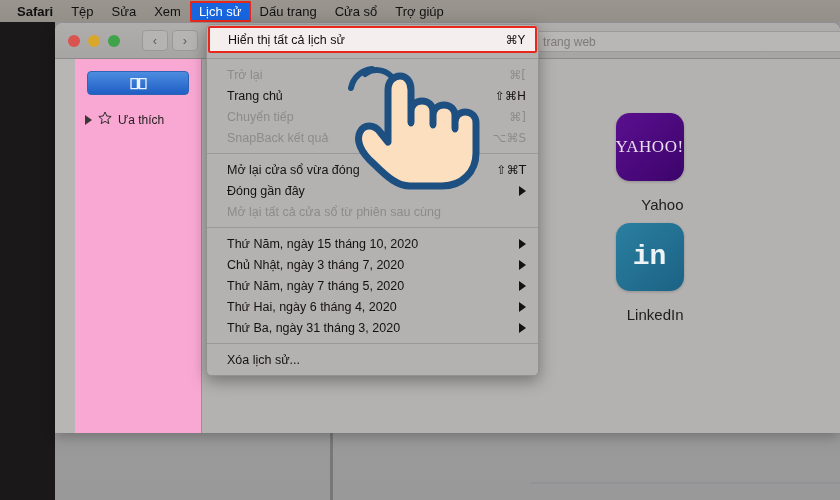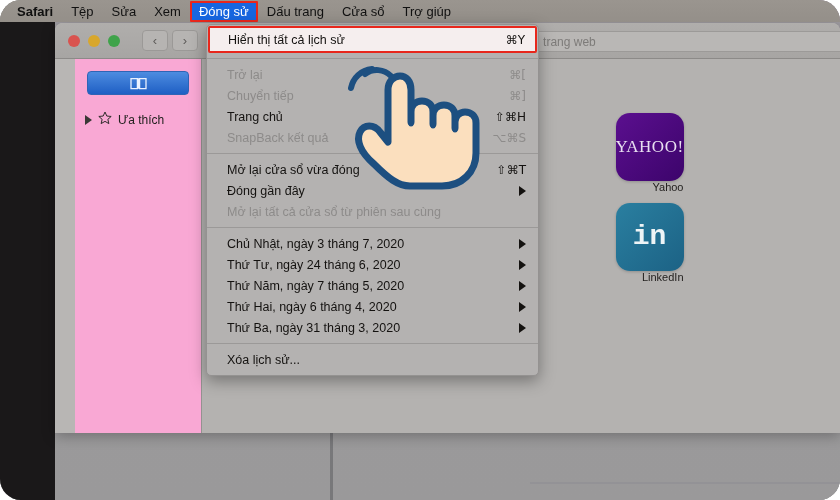--- a/index.html
+++ b/index.html
@@ -6,21 +6,20 @@
   html, body {
     width: 840px; height: 500px;
     overflow: hidden;
     font-family: "Liberation Sans", sans-serif;
   }
   #screen {
     position: relative;
     width: 840px; height: 500px;
     background: #8d8d8d;
     overflow: hidden;
-    border-radius: 21px;
   }
 
   
   .backdrop-top {
     position: absolute; left: 0; top: 0; width: 840px; height: 22px;
     background: linear-gradient(to right, #8e8a84 0%, #8f8b85 55%, #9b8f9c 72%, #a08fa3 88%, #9d8da0 100%);
   }
   .backdrop-body {
     position: absolute; left: 0; top: 22px; width: 840px; height: 478px;
     background: #9a9a9c;
@@ -161,21 +160,21 @@
     width: 620px;
   }
   .fav-cell { display: flex; flex-direction: column; align-items: flex-end; }
   .fav-tile {
     width: 68px; height: 68px;
     border-radius: 14px;
     display: flex; align-items: center; justify-content: center;
     box-shadow: 0 1px 3px rgba(0,0,0,.2);
     overflow: hidden;
   }
-  .fav-label { margin-top: 0; font-size: 11px; color: #1f1d1b; white-space: nowrap; }
+  .fav-label { margin-top: 15px; font-size: 15px; color: #1f1d1b; white-space: nowrap; }
   .tile-apple  { background: #e4e2e0; }
   .tile-icloud { background: #e8e6e4; }
   .tile-yahoo  { background: linear-gradient(135deg,#5b0f8f,#3c046b); }
   .tile-fb     { background: linear-gradient(to bottom,#4a69ad,#2b4585); }
   .tile-tw     { background: #e5e3e1; }
   .tile-li     { background: linear-gradient(135deg,#2a7fa0,#1c6285); }
   .glyph-txt { font-family: "Liberation Serif", serif; color: #e8dff0; font-size: 17px; letter-spacing: .5px; }
   .glyph-f { font-family: "Liberation Serif", serif; color: #fff; font-size: 52px; font-weight: bold; line-height: 52px; margin-top: 12px; }
   .glyph-in { font-family: Liberation Mono, monospace; color: #eef4f6; font-size: 28px; font-weight: bold; line-height: 44px; }
 
@@ -238,21 +237,21 @@
   <div class="wall-right"></div>
   <div class="left-black"></div>
   <div class="wall-seam"></div>
   <div class="wall-hline"></div>
 
   <div class="menubar">
     <div class="menubar-item bold">Safari</div>
     <div class="menubar-item">Tệp</div>
     <div class="menubar-item">Sửa</div>
     <div class="menubar-item">Xem</div>
-    <div class="menubar-item active">Đóng sử</div>
+    <div class="menubar-item active">Lịch sử</div>
     <div class="menubar-item">Dấu trang</div>
     <div class="menubar-item">Cửa sổ</div>
     <div class="menubar-item">Trợ giúp</div>
   </div>
 
   <div class="safari-win">
 
     <div class="win-titlebar">
       <div class="traffic">
         <div class="dot red"></div>
@@ -367,28 +366,28 @@
       <span class="lbl">Hiển thị tất cả lịch sử</span>
       <span class="sc">⌘Y</span>
     </div>
 
     <div class="sep"></div>
 
     <div class="mi disabled">
       <span class="lbl">Trở lại</span>
       <span class="sc">⌘[</span>
     </div>
+    <div class="mi">
+      <span class="lbl">Trang chủ</span>
+      <span class="sc">⇧⌘H</span>
+    </div>
     <div class="mi disabled">
       <span class="lbl">Chuyển tiếp</span>
       <span class="sc">⌘]</span>
     </div>
-    <div class="mi">
-      <span class="lbl">Trang chủ</span>
-      <span class="sc">⇧⌘H</span>
-    </div>
     <div class="mi disabled">
       <span class="lbl">SnapBack kết quả</span>
       <span class="sc">⌥⌘S</span>
     </div>
 
     <div class="sep"></div>
 
     <div class="mi">
       <span class="lbl">Mở lại cửa sổ vừa đóng</span>
       <span class="sc">⇧⌘T</span>
@@ -397,25 +396,25 @@
       <span class="lbl">Đóng gần đây</span>
       <span class="arrow"></span>
     </div>
     <div class="mi disabled">
       <span class="lbl">Mở lại tất cả cửa sổ từ phiên sau cùng</span>
     </div>
 
     <div class="sep"></div>
 
     <div class="mi">
+      <span class="lbl">Thứ Năm, ngày 15 tháng 10, 2020</span>
+      <span class="arrow"></span>
+    </div>
+    <div class="mi">
       <span class="lbl">Chủ Nhật, ngày 3 tháng 7, 2020</span>
-      <span class="arrow"></span>
-    </div>
-    <div class="mi">
-      <span class="lbl">Thứ Tư, ngày 24 tháng 6, 2020</span>
       <span class="arrow"></span>
     </div>
     <div class="mi">
       <span class="lbl">Thứ Năm, ngày 7 tháng 5, 2020</span>
       <span class="arrow"></span>
     </div>
     <div class="mi">
       <span class="lbl">Thứ Hai, ngày 6 tháng 4, 2020</span>
       <span class="arrow"></span>
     </div>

